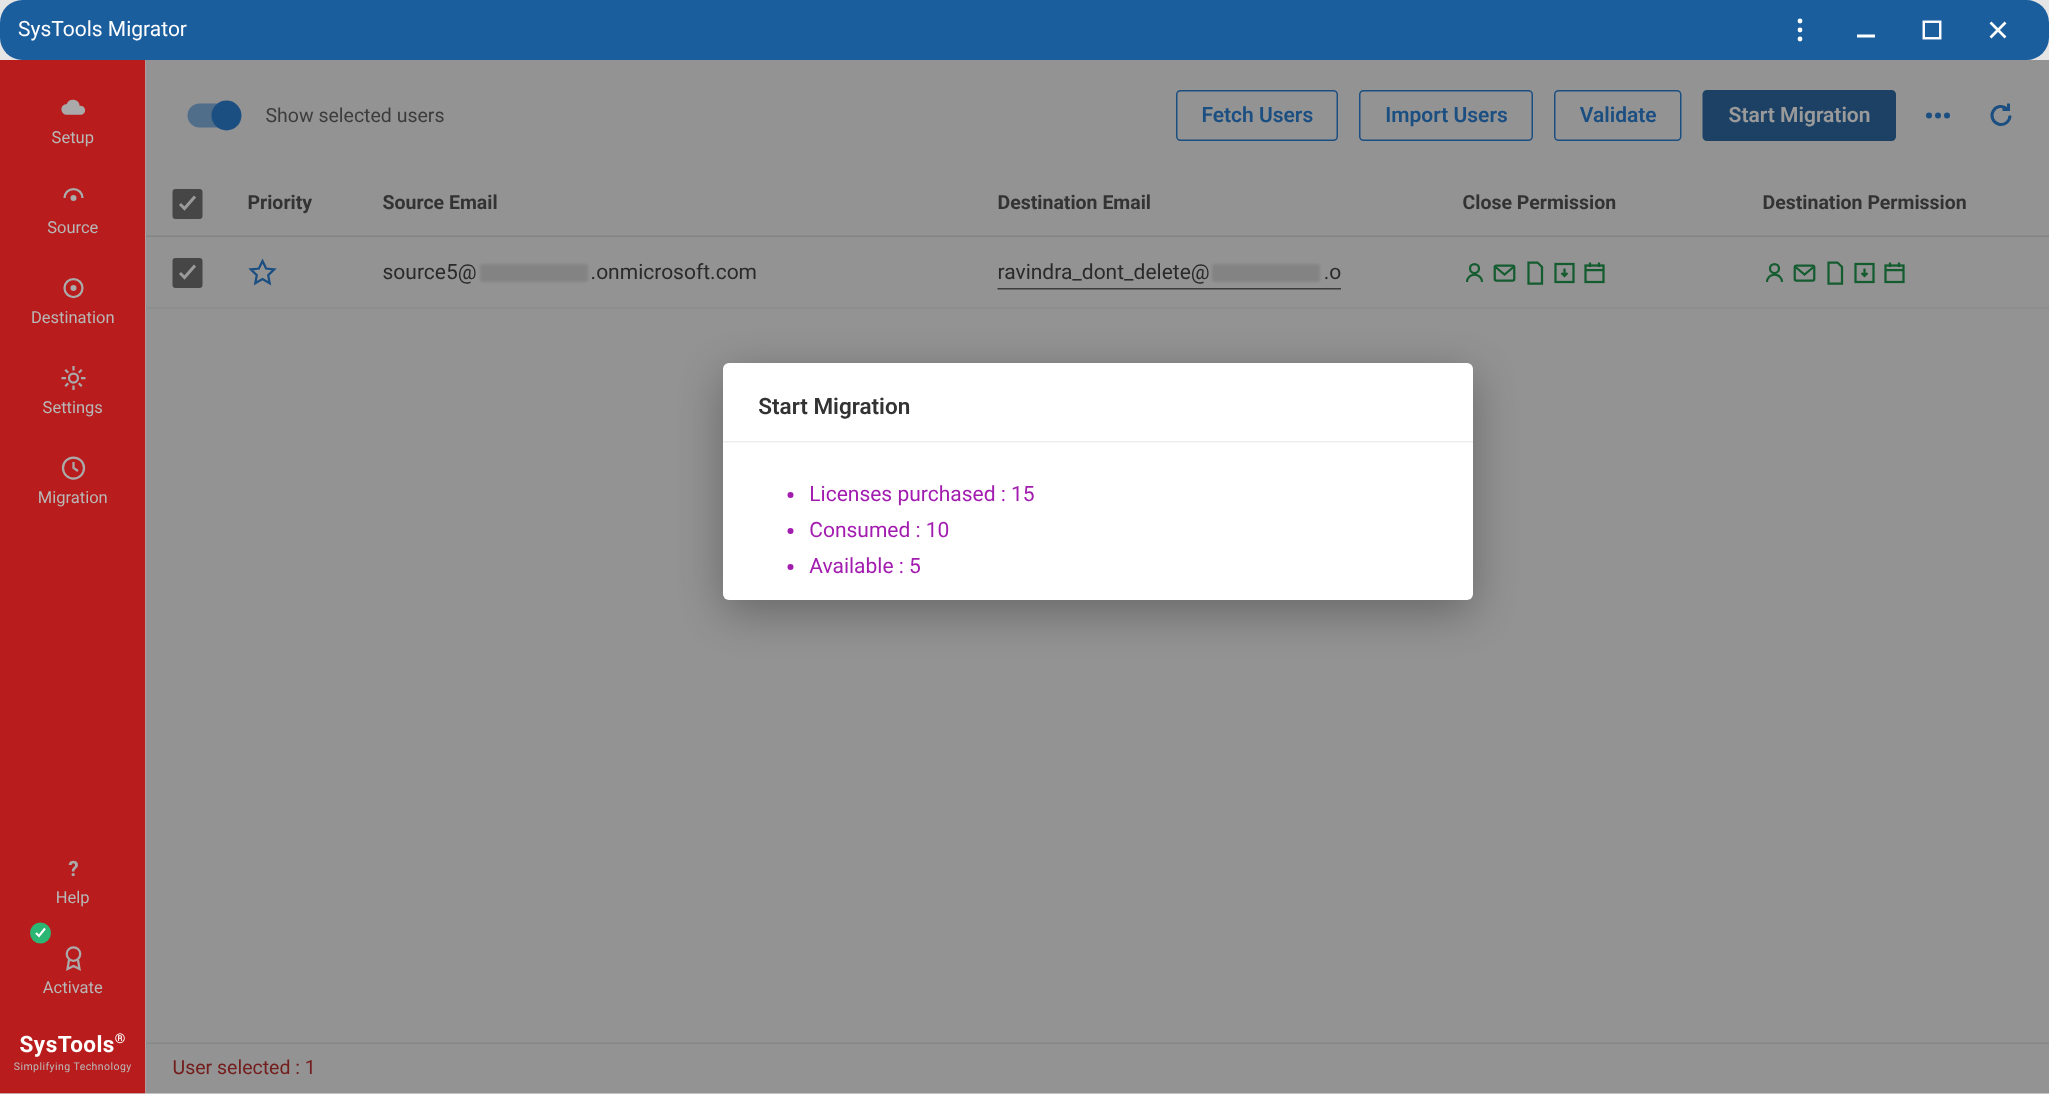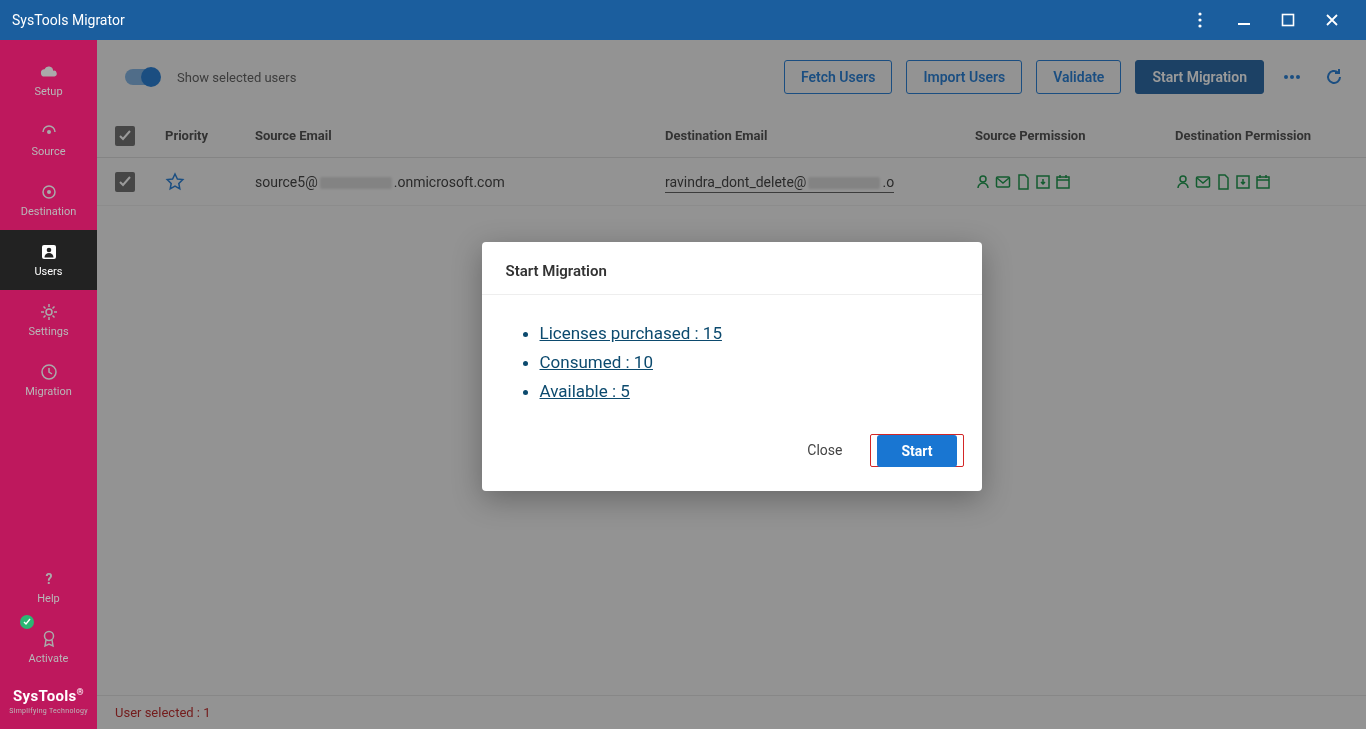--- a/index.html
+++ b/index.html
@@ -1,25 +1,25 @@
 <!DOCTYPE html>
 <html><head>
 <meta charset="utf-8">
 <style>
 * { margin: 0; padding: 0; box-sizing: border-box; font-family: -apple-system, BlinkMacSystemFont, "Segoe UI", Roboto, Arial, sans-serif; }
 html, body { width: 1366px; height: 729px; overflow: hidden; background: #e5e5e5; }
 
-.titlebar { height: 40px; background: #1b5e9e; display: flex; align-items: center; padding: 0 12px; color: #fff; }
+.titlebar { height: 40px; background: #1b5e9e; display: flex; align-items: center; padding: 0 12px; color: #fff; border-radius: 15px; }
 .titlebar .title { font-size: 14px; }
 .titlebar .spacer { flex: 1; }
 .titlebar .win-btn { width: 44px; height: 40px; display: flex; align-items: center; justify-content: center; cursor: pointer; }
 
 .app { display: flex; height: 689px; }
 
-.sidebar { width: 97px; background: #be185d; color: #c7c7c7; display: flex; flex-direction: column; align-items: center; padding-top: 10px; }
+.sidebar { width: 97px; background: #b91c1c; color: #c7c7c7; display: flex; flex-direction: column; align-items: center; padding-top: 10px; }
 .sidebar .item { width: 100%; height: 60px; display: flex; flex-direction: column; align-items: center; justify-content: center; gap: 4px; font-size: 11px; cursor: pointer; color: #b8b8b8; }
 .sidebar .item.active { background: #222; color: #fff; }
 .sidebar .item .ic { width: 18px; height: 18px; display: flex; align-items: center; justify-content: center; }
 .sidebar .gap { flex: 1; }
 .sidebar .brand { padding: 10px 0 14px 0; text-align: center; color: #fff; font-size: 15px; font-weight: 700; letter-spacing: 0.3px; }
 .sidebar .brand .sub { display:block; font-size: 7px; font-weight: 400; letter-spacing: 0.3px; color: #bbb; margin-top:2px; }
 .side-badge { position: absolute; left: 20px; top: 615px; width: 14px; height: 14px; border-radius: 50%; background: #2bb673; display:flex; align-items:center; justify-content:center; }
 
 .main { flex: 1; background: #f3f3f3; display: flex; flex-direction: column; position: relative; }
 .toolbar { height: 74px; display: flex; align-items: center; padding: 0 18px; gap: 18px; }
@@ -50,21 +50,21 @@
 .redacted { display:inline-block; width: 72px; height: 12px; background: #d6d6d6; border-radius: 2px; filter: blur(1px); vertical-align: middle; margin: 0 2px; }
 .dest-underline { border-bottom: 1px solid #555; padding-bottom: 2px; }
 
 .statusbar { height: 34px; border-top: 1px solid #ddd; display:flex; align-items:center; padding: 0 18px; font-size: 13px; color: #b91c1c; margin-top:auto; }
 
 .dim-overlay { position: absolute; inset: 0; background: rgba(30,30,30,0.45); display:flex; align-items:flex-start; justify-content:center; }
 .modal { width: 500px; background: #fff; border-radius: 4px; margin-top: 202px; box-shadow: 0 8px 30px rgba(0,0,0,0.3); }
 .modal-header { padding: 20px 24px 14px 24px; font-size: 15px; font-weight: 600; color: #333; border-bottom: 1px solid #eee; }
 .modal-body { padding: 24px 24px 10px 40px; }
 .modal-body ul { list-style: disc; padding-left: 18px; }
-.modal-body li { font-size: 17px; color: #0c4a6e; line-height: 1.7; text-decoration: underline; }
+.modal-body li { font-size: 14px; color: #a21caf; line-height: 1.7; }
 .modal-footer { padding: 18px 18px 24px 18px; display:flex; justify-content:flex-end; align-items:center; gap: 12px; }
 .close-btn { padding: 8px 16px; font-size: 14px; color: #444; cursor:pointer; }
 .start-btn { padding: 8px 24px; font-size: 14px; font-weight: 700; color: #fff; background: #1976d2; border-radius: 3px; cursor:pointer; }
 .highlight-box { border: 1px solid #d32626; padding: 6px; border-radius: 2px; }
 
 svg { display:block; }
 </style>
 </head>
 <body>
 
@@ -116,30 +116,20 @@
       <span>Source</span>
     </div>
     <div class="item">
       <span class="ic">
           <svg width="18" height="18" viewBox="0 0 18 18">
             <circle cx="9" cy="9" r="6" fill="none" stroke="#aaa" stroke-width="1.5"></circle>
             <circle cx="9" cy="9" r="2" fill="#aaa"></circle>
           </svg>
         </span>
       <span>Destination</span>
-    </div>
-    <div class="item active">
-      <span class="ic">
-          <svg width="18" height="18" viewBox="0 0 18 18">
-            <rect x="2" y="2" width="14" height="14" rx="2" fill="#fff"></rect>
-            <circle cx="9" cy="7" r="2.3" fill="#222"></circle>
-            <path d="M4.5 14.5a4.5 4.5 0 019 0" fill="#222"></path>
-          </svg>
-        </span>
-      <span>Users</span>
     </div>
     <div class="item">
       <span class="ic">
           <svg width="18" height="18" viewBox="0 0 18 18">
             <circle cx="9" cy="9" r="3" fill="none" stroke="#aaa" stroke-width="1.5"></circle>
             <path d="M9 1v3M9 14v3M1 9h3M14 9h3M3.5 3.5l2 2M12.5 12.5l2 2M14.5 3.5l-2 2M5.5 12.5l-2 2" stroke="#aaa" stroke-width="1.5"></path>
           </svg>
         </span>
       <span>Settings</span>
     </div>
@@ -212,21 +202,21 @@
       <div class="col-check">
         <div class="checkbox">
           <svg width="14" height="14" viewBox="0 0 14 14">
               <path d="M2 7l3 3 7-8" stroke="#fff" stroke-width="2" fill="none"></path>
             </svg>
         </div>
       </div>
       <div class="col-priority">Priority</div>
       <div class="col-source">Source Email</div>
       <div class="col-dest">Destination Email</div>
-      <div class="col-sperm">Source Permission</div>
+      <div class="col-sperm">Close Permission</div>
       <div class="col-dperm">Destination Permission</div>
     </div>
 
     <div class="table-row">
       <div class="col-check">
         <div class="checkbox">
           <svg width="14" height="14" viewBox="0 0 14 14">
               <path d="M2 7l3 3 7-8" stroke="#fff" stroke-width="2" fill="none"></path>
             </svg>
         </div>
@@ -315,23 +305,17 @@
     <div class="dim-overlay">
       <div class="modal">
         <div class="modal-header">Start Migration</div>
         <div class="modal-body">
           <ul>
             <li>Licenses purchased : 15</li>
             <li>Consumed : 10</li>
             <li>Available : 5</li>
           </ul>
         </div>
-        <div class="modal-footer">
-          <span class="close-btn">Close</span>
-          <span class="highlight-box">
-            <span class="start-btn">Start</span>
-          </span>
-        </div>
       </div>
     </div>
 
   </div>
 </div>
 
 </body></html>

